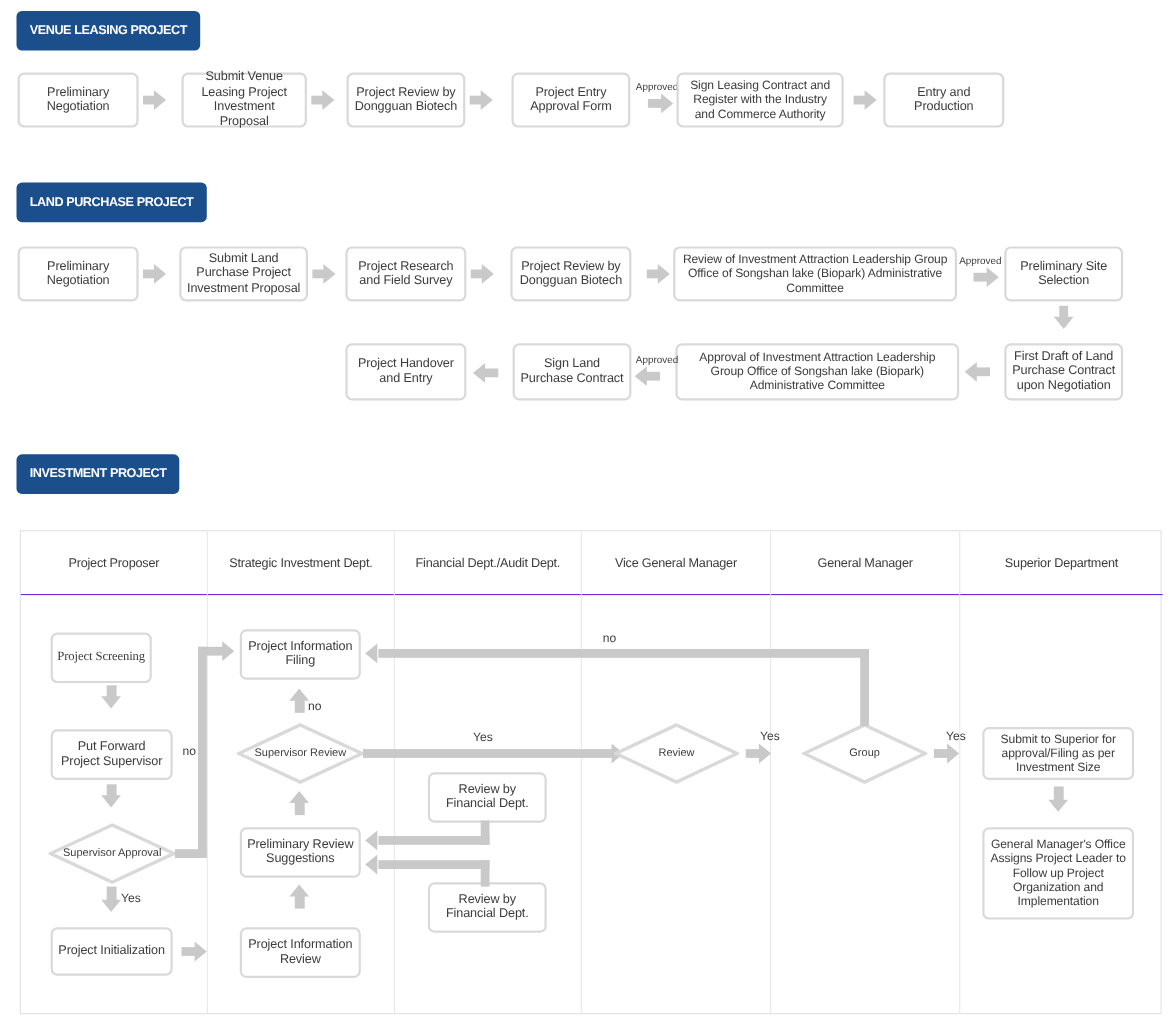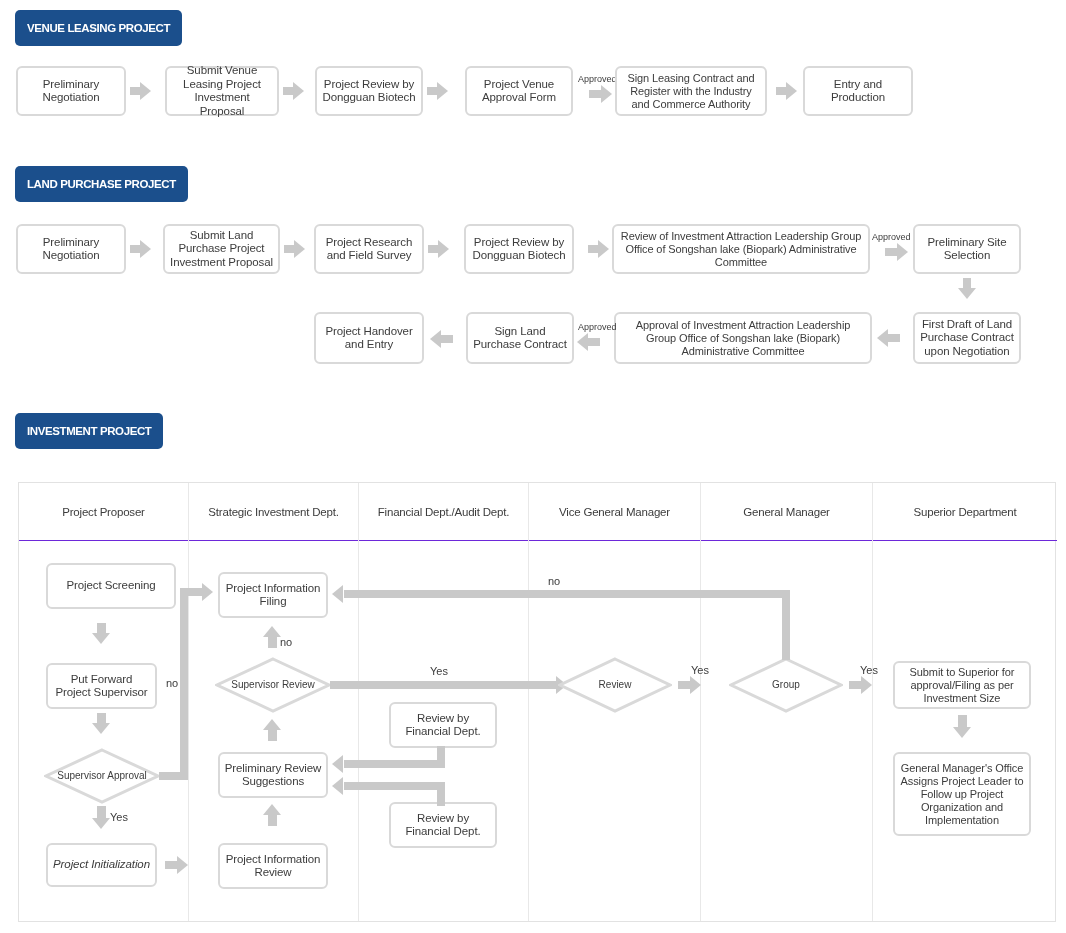--- a/index.html
+++ b/index.html
@@ -113,21 +113,21 @@
   <div class="seg" style="left:130px;top:87px;width:12px;height:8px;"></div>
 
   <div class="box" style="left:165px;top:66px;width:114px;height:50px;">Submit Venue Leasing Project Investment Proposal</div>
   <div class="arrow right" style="left:293px;top:82px;"></div>
   <div class="seg" style="left:283px;top:87px;width:12px;height:8px;"></div>
 
   <div class="box" style="left:315px;top:66px;width:108px;height:50px;">Project Review by Dongguan Biotech</div>
   <div class="arrow right" style="left:437px;top:82px;"></div>
   <div class="seg" style="left:427px;top:87px;width:12px;height:8px;"></div>
 
-  <div class="box" style="left:465px;top:66px;width:108px;height:50px;">Project Venue Approval Form</div>
+  <div class="box" style="left:465px;top:66px;width:108px;height:50px;">Project Entry Approval Form</div>
   <div class="elabel sm" style="left:578px;top:74px;">Approved</div>
   <div class="arrow right" style="left:601px;top:85px;"></div>
   <div class="seg" style="left:589px;top:90px;width:14px;height:8px;"></div>
 
   <div class="box tight" style="left:615px;top:66px;width:152px;height:50px;">Sign Leasing Contract and Register with the Industry and Commerce Authority</div>
   <div class="arrow right" style="left:786px;top:82px;"></div>
   <div class="seg" style="left:776px;top:87px;width:12px;height:8px;"></div>
 
   <div class="box" style="left:803px;top:66px;width:110px;height:50px;">Entry and Production</div>
 
@@ -190,42 +190,42 @@
       <div class="lane-head">Vice General Manager</div>
     </div>
     <div class="lane-col" style="left:682px;width:172px;">
       <div class="lane-head">General Manager</div>
     </div>
     <div class="lane-col last" style="left:854px;width:184px;">
       <div class="lane-head">Superior Department</div>
     </div>
   </div>
 
-  <div class="box" style="left:46px;top:563px;width:130px;height:46px;">Project Screening</div>
+  <div class="box" style="left:46px;top:575px;width:92px;height:46px;font-family:Liberation Serif, serif;">Project Screening</div>
 
   <div class="seg" style="left:97px;top:623px;width:9px;height:12px;"></div>
   <div class="arrow down" style="left:92px;top:633px;"></div>
 
   <div class="box" style="left:46px;top:663px;width:111px;height:46px;">Put Forward Project Supervisor</div>
 
   <div class="seg" style="left:97px;top:713px;width:9px;height:12px;"></div>
   <div class="arrow down" style="left:92px;top:723px;"></div>
 
   <div class="diamond" style="left:44px;top:748px;width:116px;height:56px;">
     <svg class="dshape" viewBox="0 0 116 56" preserveAspectRatio="none">
       <polygon points="58,2 114,28 58,54 2,28" fill="#ffffff" stroke="#d9d9d9" stroke-width="3"></polygon>
     </svg>
     <span class="dlabel">Supervisor Approval</span>
   </div>
 
   <div class="seg" style="left:97px;top:806px;width:9px;height:14px;"></div>
   <div class="arrow down" style="left:92px;top:818px;"></div>
   <div class="elabel md" style="left:110px;top:811px;">Yes</div>
 
-  <div class="box" style="left:46px;top:843px;width:111px;height:44px;font-style:italic;">Project Initialization</div>
+  <div class="box" style="left:46px;top:843px;width:111px;height:44px;">Project Initialization</div>
 
   <div class="seg" style="left:159px;top:772px;width:29px;height:8px;"></div>
   <div class="seg" style="left:180px;top:588px;width:8px;height:192px;"></div>
   <div class="seg" style="left:180px;top:588px;width:24px;height:8px;"></div>
   <div class="arrow right" style="left:202px;top:583px;"></div>
   <div class="elabel md" style="left:166px;top:677px;">no</div>
 
   <div class="seg" style="left:165px;top:861px;width:14px;height:8px;"></div>
   <div class="arrow right" style="left:177px;top:856px;"></div>
 

